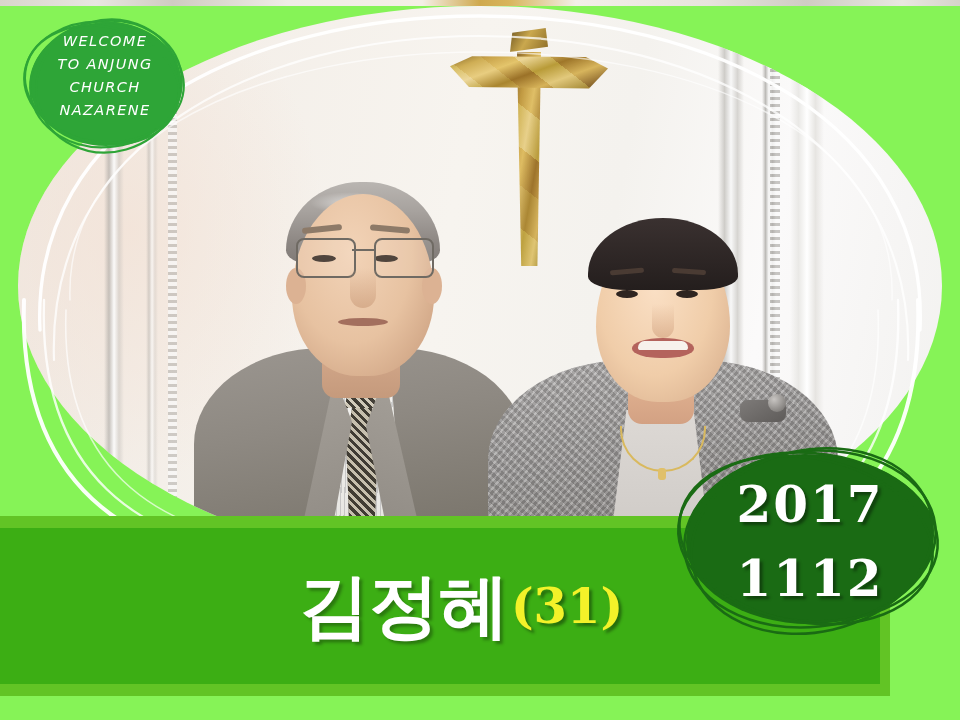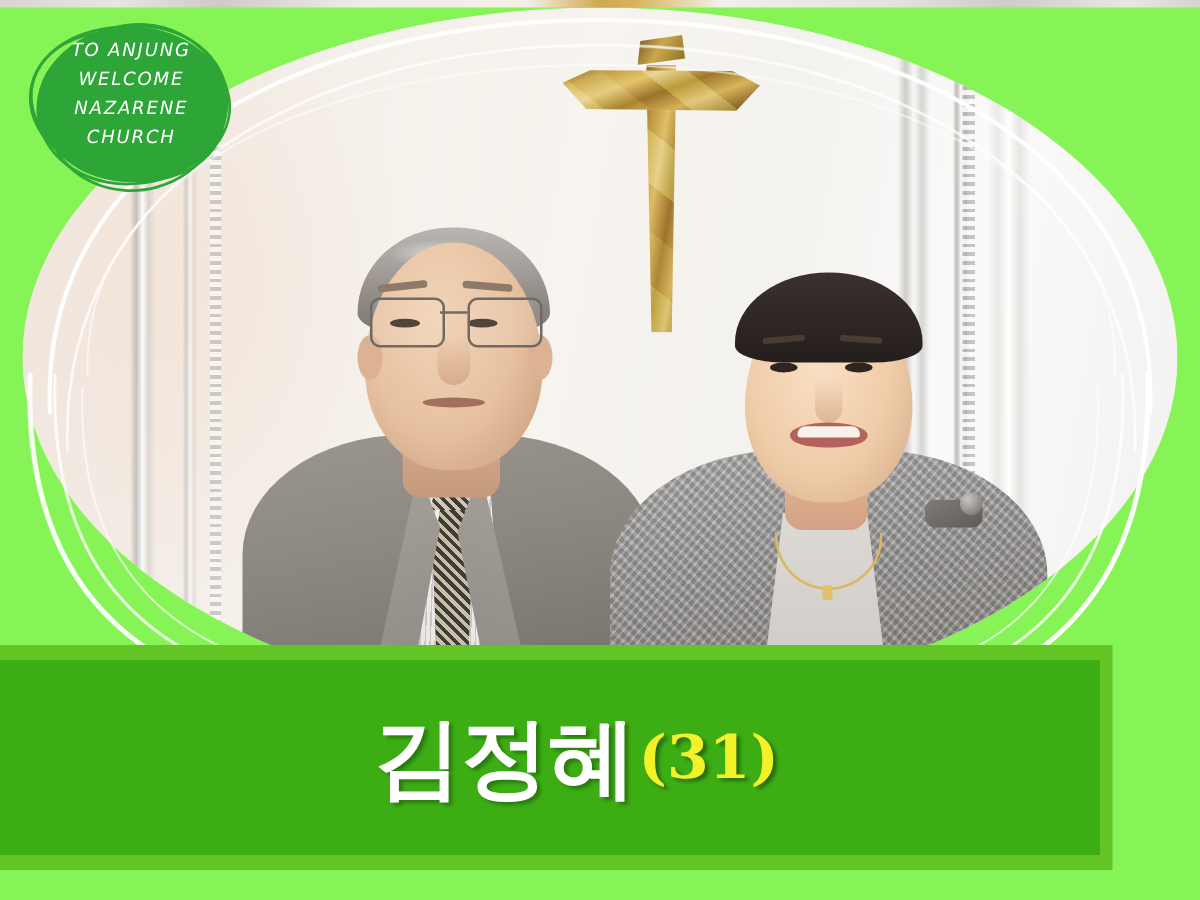--- a/index.html
+++ b/index.html
@@ -531,21 +531,36 @@
     <div class="blob"></div>
     <svg width="178" height="144" viewBox="0 0 178 144" style="position:absolute;left:0;top:0;">
       <g fill="none" stroke="#2ea537" stroke-width="2.2" stroke-linecap="round">
         <ellipse cx="90" cy="72" rx="76" ry="63" transform="rotate(-8 90 72)"></ellipse>
         <ellipse cx="88" cy="70" rx="80" ry="60" transform="rotate(6 88 70)"></ellipse>
         <ellipse cx="92" cy="74" rx="72" ry="66" transform="rotate(-16 92 74)"></ellipse>
         <ellipse cx="86" cy="73" rx="78" ry="58" transform="rotate(14 86 73)"></ellipse>
       </g>
     </svg>
     <div class="wtext">
+      <div>WELCOME</div>
       <div>TO ANJUNG</div>
-      <div>WELCOME</div>
+      <div>CHURCH</div>
       <div>NAZARENE</div>
-      <div>CHURCH</div>
     </div>
   </div>
 
+  <div class="date-badge">
+    <div class="blob"></div>
+    <svg width="300" height="200" viewBox="0 0 300 200" style="position:absolute;left:0;top:0;">
+      <g fill="none" stroke="#1a6b14" stroke-width="2.6" stroke-linecap="round">
+        <ellipse cx="150" cy="99" rx="126" ry="88" transform="rotate(-6 150 99)"></ellipse>
+        <ellipse cx="148" cy="97" rx="130" ry="84" transform="rotate(5 148 97)"></ellipse>
+        <ellipse cx="152" cy="101" rx="122" ry="91" transform="rotate(-13 152 101)"></ellipse>
+        <ellipse cx="146" cy="100" rx="128" ry="82" transform="rotate(11 146 100)"></ellipse>
+      </g>
+    </svg>
+    <div class="dtext">
+      <div>2017</div>
+      <div>1112</div>
+    </div>
+  </div>
 
 </div>
 
 </body></html>

